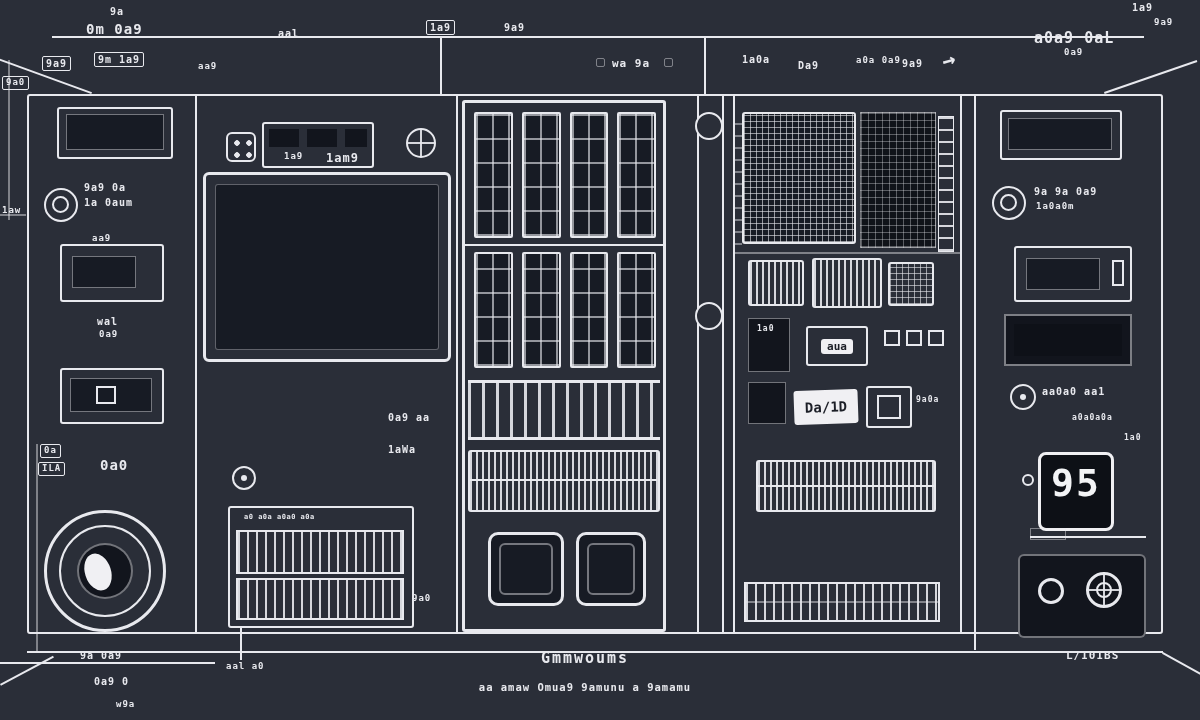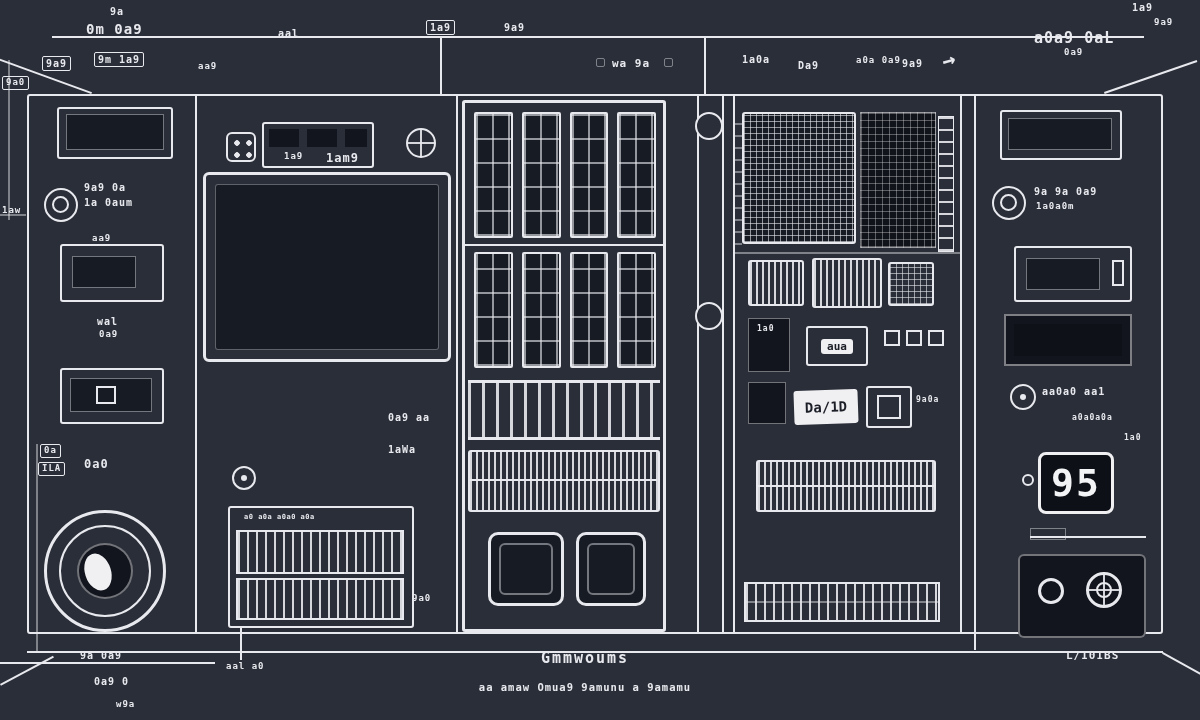--- a/index.html
+++ b/index.html
@@ -114,21 +114,21 @@
     <div class="abs screen thin" style="left:10px;top:10px;width:64px;height:32px"></div>
   </div>
   <span class="t" style="left:97px;top:316px;font-size:10px">wal</span>
   <span class="t" style="left:99px;top:330px;font-size:9px">0a9</span>
   <div class="frame" style="left:60px;top:368px;width:104px;height:56px">
     <div class="abs screen thin" style="left:8px;top:8px;width:82px;height:34px"></div>
     <div class="abs" style="left:34px;top:16px;width:20px;height:18px;border:2px solid var(--line)"></div>
   </div>
   <span class="t box" style="left:40px;top:444px;font-size:9px">0a</span>
   <span class="t box" style="left:38px;top:462px;font-size:9px">ILA</span>
-  <span class="t" style="left:84px;top:458px;font-size:12px">0a0</span>
+  <span class="t" style="left:100px;top:458px;font-size:14px">0a0</span>
   <div class="vl dimline" style="left:36px;top:444px;height:208px"></div>
   <div class="circle" style="left:44px;top:510px;width:122px;height:122px;border-width:3px">
     <div class="abs" style="left:12px;top:12px;width:92px;height:92px;border:2px solid var(--line);border-radius:50%"></div>
     <div class="abs" style="left:30px;top:30px;width:56px;height:56px;background:var(--dark);border:2px solid var(--dim);border-radius:50%"></div>
     <div class="abs" style="left:38px;top:40px;width:26px;height:38px;background:var(--paper);border-radius:50%;transform:rotate(-18deg)"></div>
   </div>
 
   <div class="frame dots4" style="left:226px;top:132px;width:30px;height:30px;border-radius:6px"></div>
   <div class="frame" style="left:262px;top:122px;width:112px;height:46px">
     <div class="abs darkbg" style="left:5px;top:5px;width:30px;height:18px"></div>
@@ -229,21 +229,21 @@
   <div class="abs darkbg" style="left:1004px;top:314px;width:128px;height:52px;border:2px solid rgba(232,233,238,.5)">
     <div class="abs" style="left:8px;top:8px;width:108px;height:32px;background:#0e1118"></div>
   </div>
   <div class="circle" style="left:1010px;top:384px;width:26px;height:26px">
     <div class="abs" style="left:8px;top:8px;width:6px;height:6px;background:var(--line);border-radius:50%"></div>
   </div>
   <span class="t" style="left:1042px;top:386px;font-size:10px">aa0a0 aa1</span>
   <span class="t" style="left:1072px;top:414px;font-size:8px">a0a0a0a</span>
   <span class="t" style="left:1124px;top:434px;font-size:8px">1a0</span>
   <div class="circle" style="left:1022px;top:474px;width:12px;height:12px;border-width:2px"></div>
-  <div class="abs" style="left:1038px;top:452px;width:76px;height:62px;border:3px solid var(--paper);border-radius:8px;background:#0d1016">
+  <div class="abs" style="left:1038px;top:452px;width:76px;height:79px;border:3px solid var(--paper);border-radius:8px;background:#0d1016">
     <span class="seg" style="display:block;font-size:38px;line-height:56px;letter-spacing:2px">95</span>
   </div>
   <div class="hl" style="left:1030px;top:536px;width:116px"></div>
   <div class="abs thin" style="left:1030px;top:528px;width:36px;height:12px"></div>
   <div class="abs darkbg" style="left:1018px;top:554px;width:128px;height:84px;border:2px solid rgba(232,233,238,.45);border-radius:6px">
     <div class="abs" style="left:18px;top:22px;width:26px;height:26px;border:3px solid var(--line);border-radius:50%"></div>
     <div class="abs cross" style="left:66px;top:16px;width:36px;height:36px;border:3px solid var(--line);border-radius:50%">
       <div class="abs" style="left:7px;top:7px;width:16px;height:16px;border:2px solid var(--line);border-radius:50%"></div>
     </div>
   </div>

